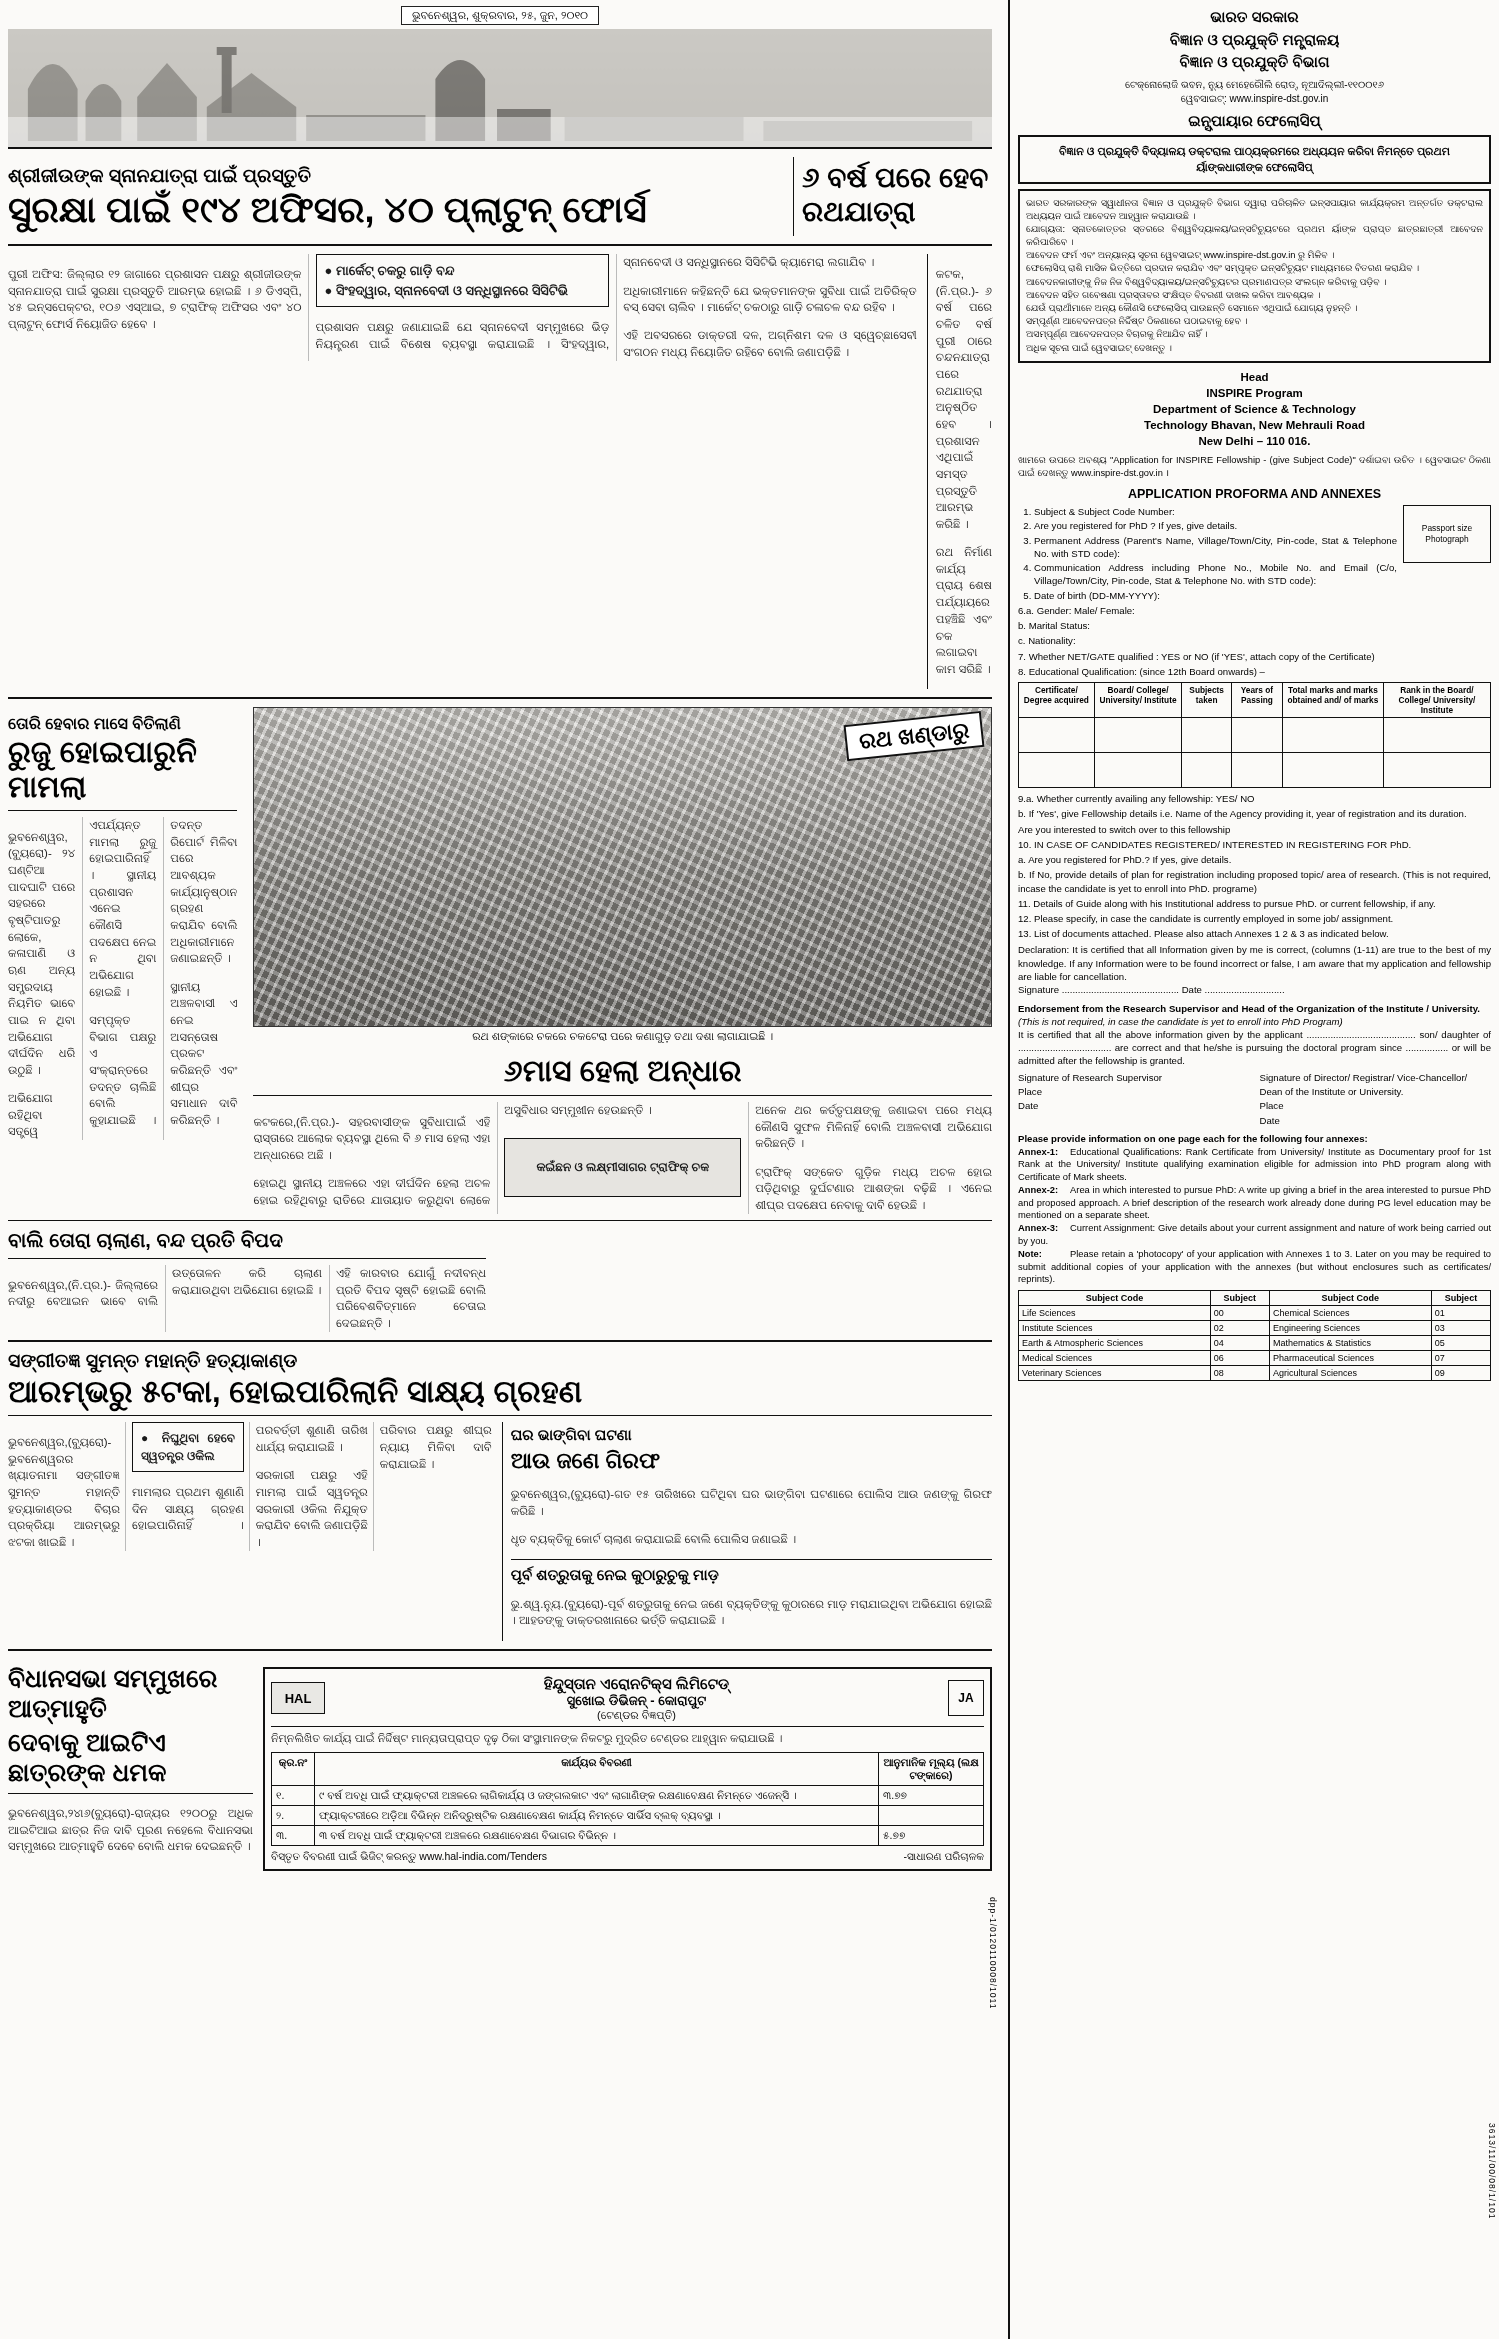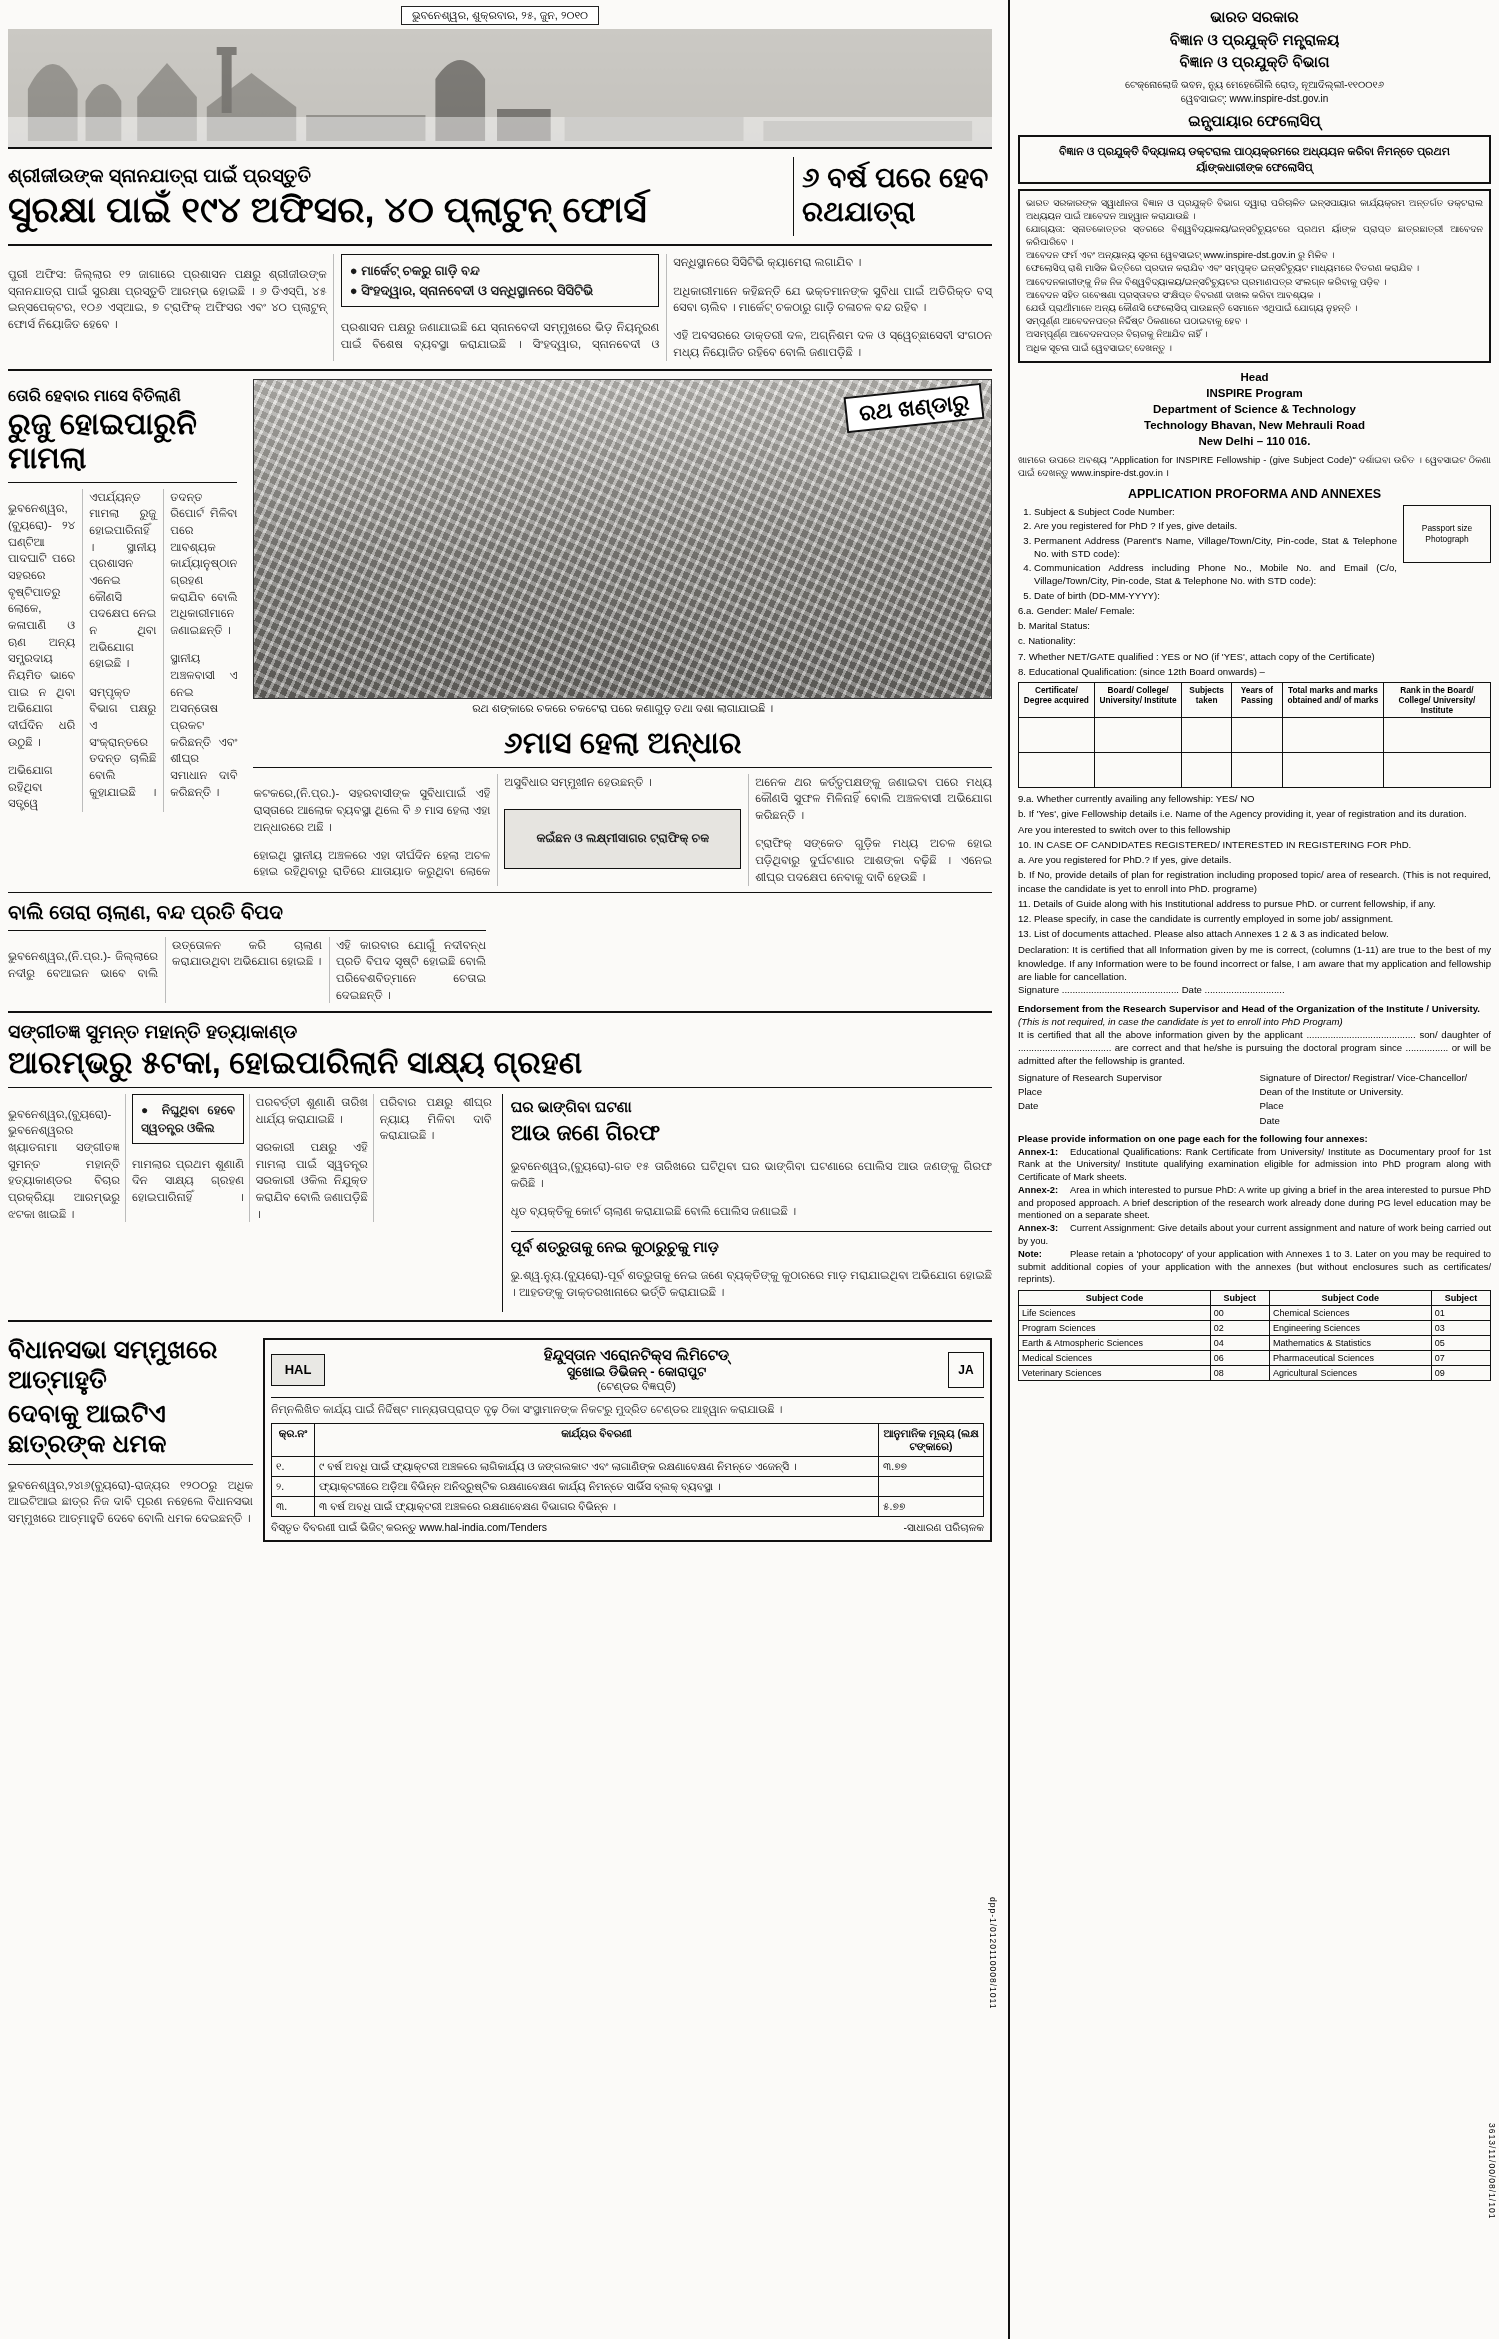--- a/index.html
+++ b/index.html
@@ -135,20 +135,24 @@
         <div class="cols3 or">
           <p>ପୁରୀ ଅଫିସ: ଜିଲ୍ଲାର ୧୨ ଜାଗାରେ ପ୍ରଶାସନ ପକ୍ଷରୁ ଶ୍ରୀଜୀଉଙ୍କ ସ୍ନାନଯାତ୍ରା ପାଇଁ ସୁରକ୍ଷା ପ୍ରସ୍ତୁତି ଆରମ୍ଭ ହୋଇଛି । ୬ ଡିଏସ୍ପି, ୪୫ ଇନ୍ସପେକ୍ଟର, ୧୦୬ ଏସ୍ଆଇ, ୭ ଟ୍ରାଫିକ୍ ଅଫିସର ଏବଂ ୪୦ ପ୍ଲାଟୁନ୍ ଫୋର୍ସ ନିୟୋଜିତ ହେବେ ।</p>
           <div class="bulletbox">
             <div>ମାର୍କେଟ୍ ଚକରୁ ଗାଡ଼ି ବନ୍ଦ</div>
             <div>ସିଂହଦ୍ୱାର, ସ୍ନାନବେଦୀ ଓ ସନ୍ଧିସ୍ଥାନରେ ସିସିଟିଭି</div>
           </div>
           <p>ପ୍ରଶାସନ ପକ୍ଷରୁ ଜଣାଯାଇଛି ଯେ ସ୍ନାନବେଦୀ ସମ୍ମୁଖରେ ଭିଡ଼ ନିୟନ୍ତ୍ରଣ ପାଇଁ ବିଶେଷ ବ୍ୟବସ୍ଥା କରାଯାଇଛି । ସିଂହଦ୍ୱାର, ସ୍ନାନବେଦୀ ଓ ସନ୍ଧିସ୍ଥାନରେ ସିସିଟିଭି କ୍ୟାମେରା ଲଗାଯିବ ।</p>
           <p>ଅଧିକାରୀମାନେ କହିଛନ୍ତି ଯେ ଭକ୍ତମାନଙ୍କ ସୁବିଧା ପାଇଁ ଅତିରିକ୍ତ ବସ୍ ସେବା ଚାଲିବ । ମାର୍କେଟ୍ ଚକଠାରୁ ଗାଡ଼ି ଚଳାଚଳ ବନ୍ଦ ରହିବ ।</p>
           <p>ଏହି ଅବସରରେ ଡାକ୍ତରୀ ଦଳ, ଅଗ୍ନିଶମ ଦଳ ଓ ସ୍ୱେଚ୍ଛାସେବୀ ସଂଗଠନ ମଧ୍ୟ ନିୟୋଜିତ ରହିବେ ବୋଲି ଜଣାପଡ଼ିଛି ।</p>
         </div>
+      </div>
+      <div style="width:190px;border-left:1px solid #111;padding-left:8px;" class="or">
+        <p>କଟକ,(ନି.ପ୍ର.)- ୬ ବର୍ଷ ପରେ ଚଳିତ ବର୍ଷ ପୁରୀ ଠାରେ ଚନ୍ଦନଯାତ୍ରା ପରେ ରଥଯାତ୍ରା ଅନୁଷ୍ଠିତ ହେବ । ପ୍ରଶାସନ ଏଥିପାଇଁ ସମସ୍ତ ପ୍ରସ୍ତୁତି ଆରମ୍ଭ କରିଛି ।</p>
+        <p>ରଥ ନିର୍ମାଣ କାର୍ଯ୍ୟ ପ୍ରାୟ ଶେଷ ପର୍ଯ୍ୟାୟରେ ପହଞ୍ଚିଛି ଏବଂ ଚକ ଲଗାଇବା କାମ ସରିଛି ।</p>
       </div>
     </div>
 
     <div class="thickrule"></div>
 
     <div style="display:flex;gap:16px;">
       <div style="width:478px;">
         <div class="kicker" style="font-size:16px;">ତୋରି ହେବାର ମାସେ ବିତିଲାଣି</div>
         <div class="headline" style="font-size:30px;">ରୁଜୁ ହୋଇପାରୁନି ମାମଲା</div>
         <div class="rule"></div>
@@ -420,21 +424,21 @@
         <th>Subject Code</th>
         <th>Subject</th>
       </tr>
       <tr>
         <td>Life Sciences</td>
         <td>00</td>
         <td>Chemical Sciences</td>
         <td>01</td>
       </tr>
       <tr>
-        <td>Program Sciences</td>
+        <td>Institute Sciences</td>
         <td>02</td>
         <td>Engineering Sciences</td>
         <td>03</td>
       </tr>
       <tr>
         <td>Earth &amp; Atmospheric Sciences</td>
         <td>04</td>
         <td>Mathematics &amp; Statistics</td>
         <td>05</td>
       </tr>

